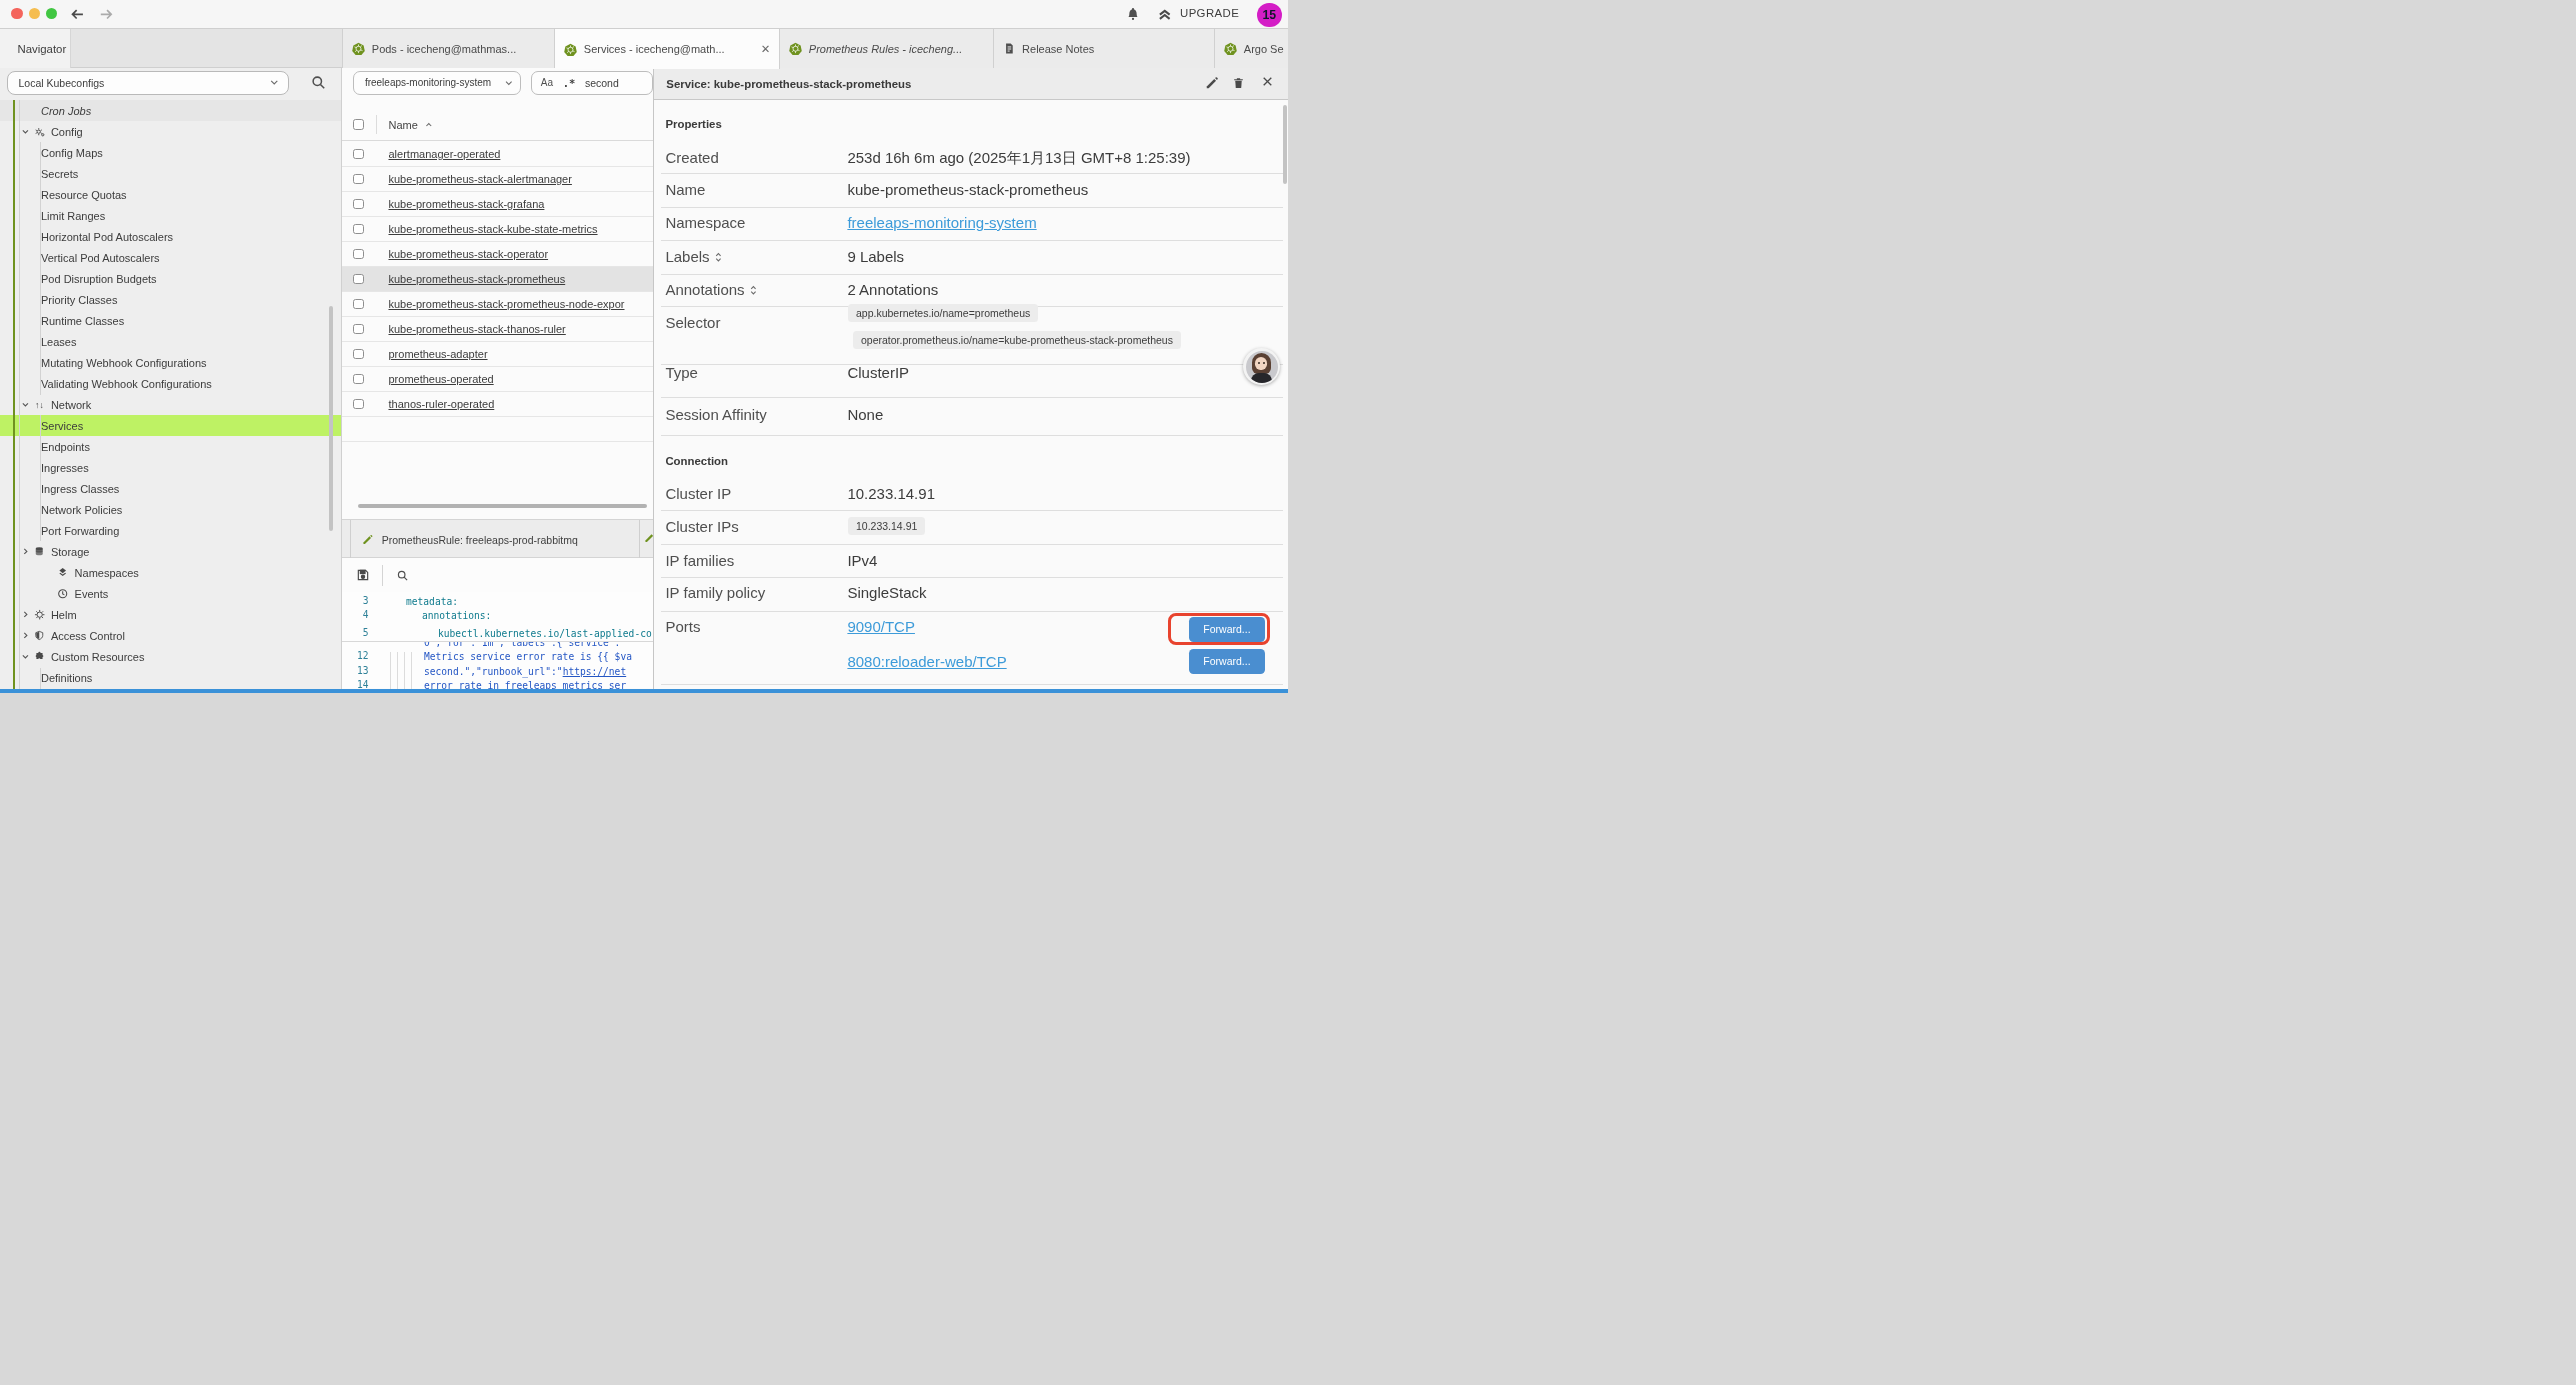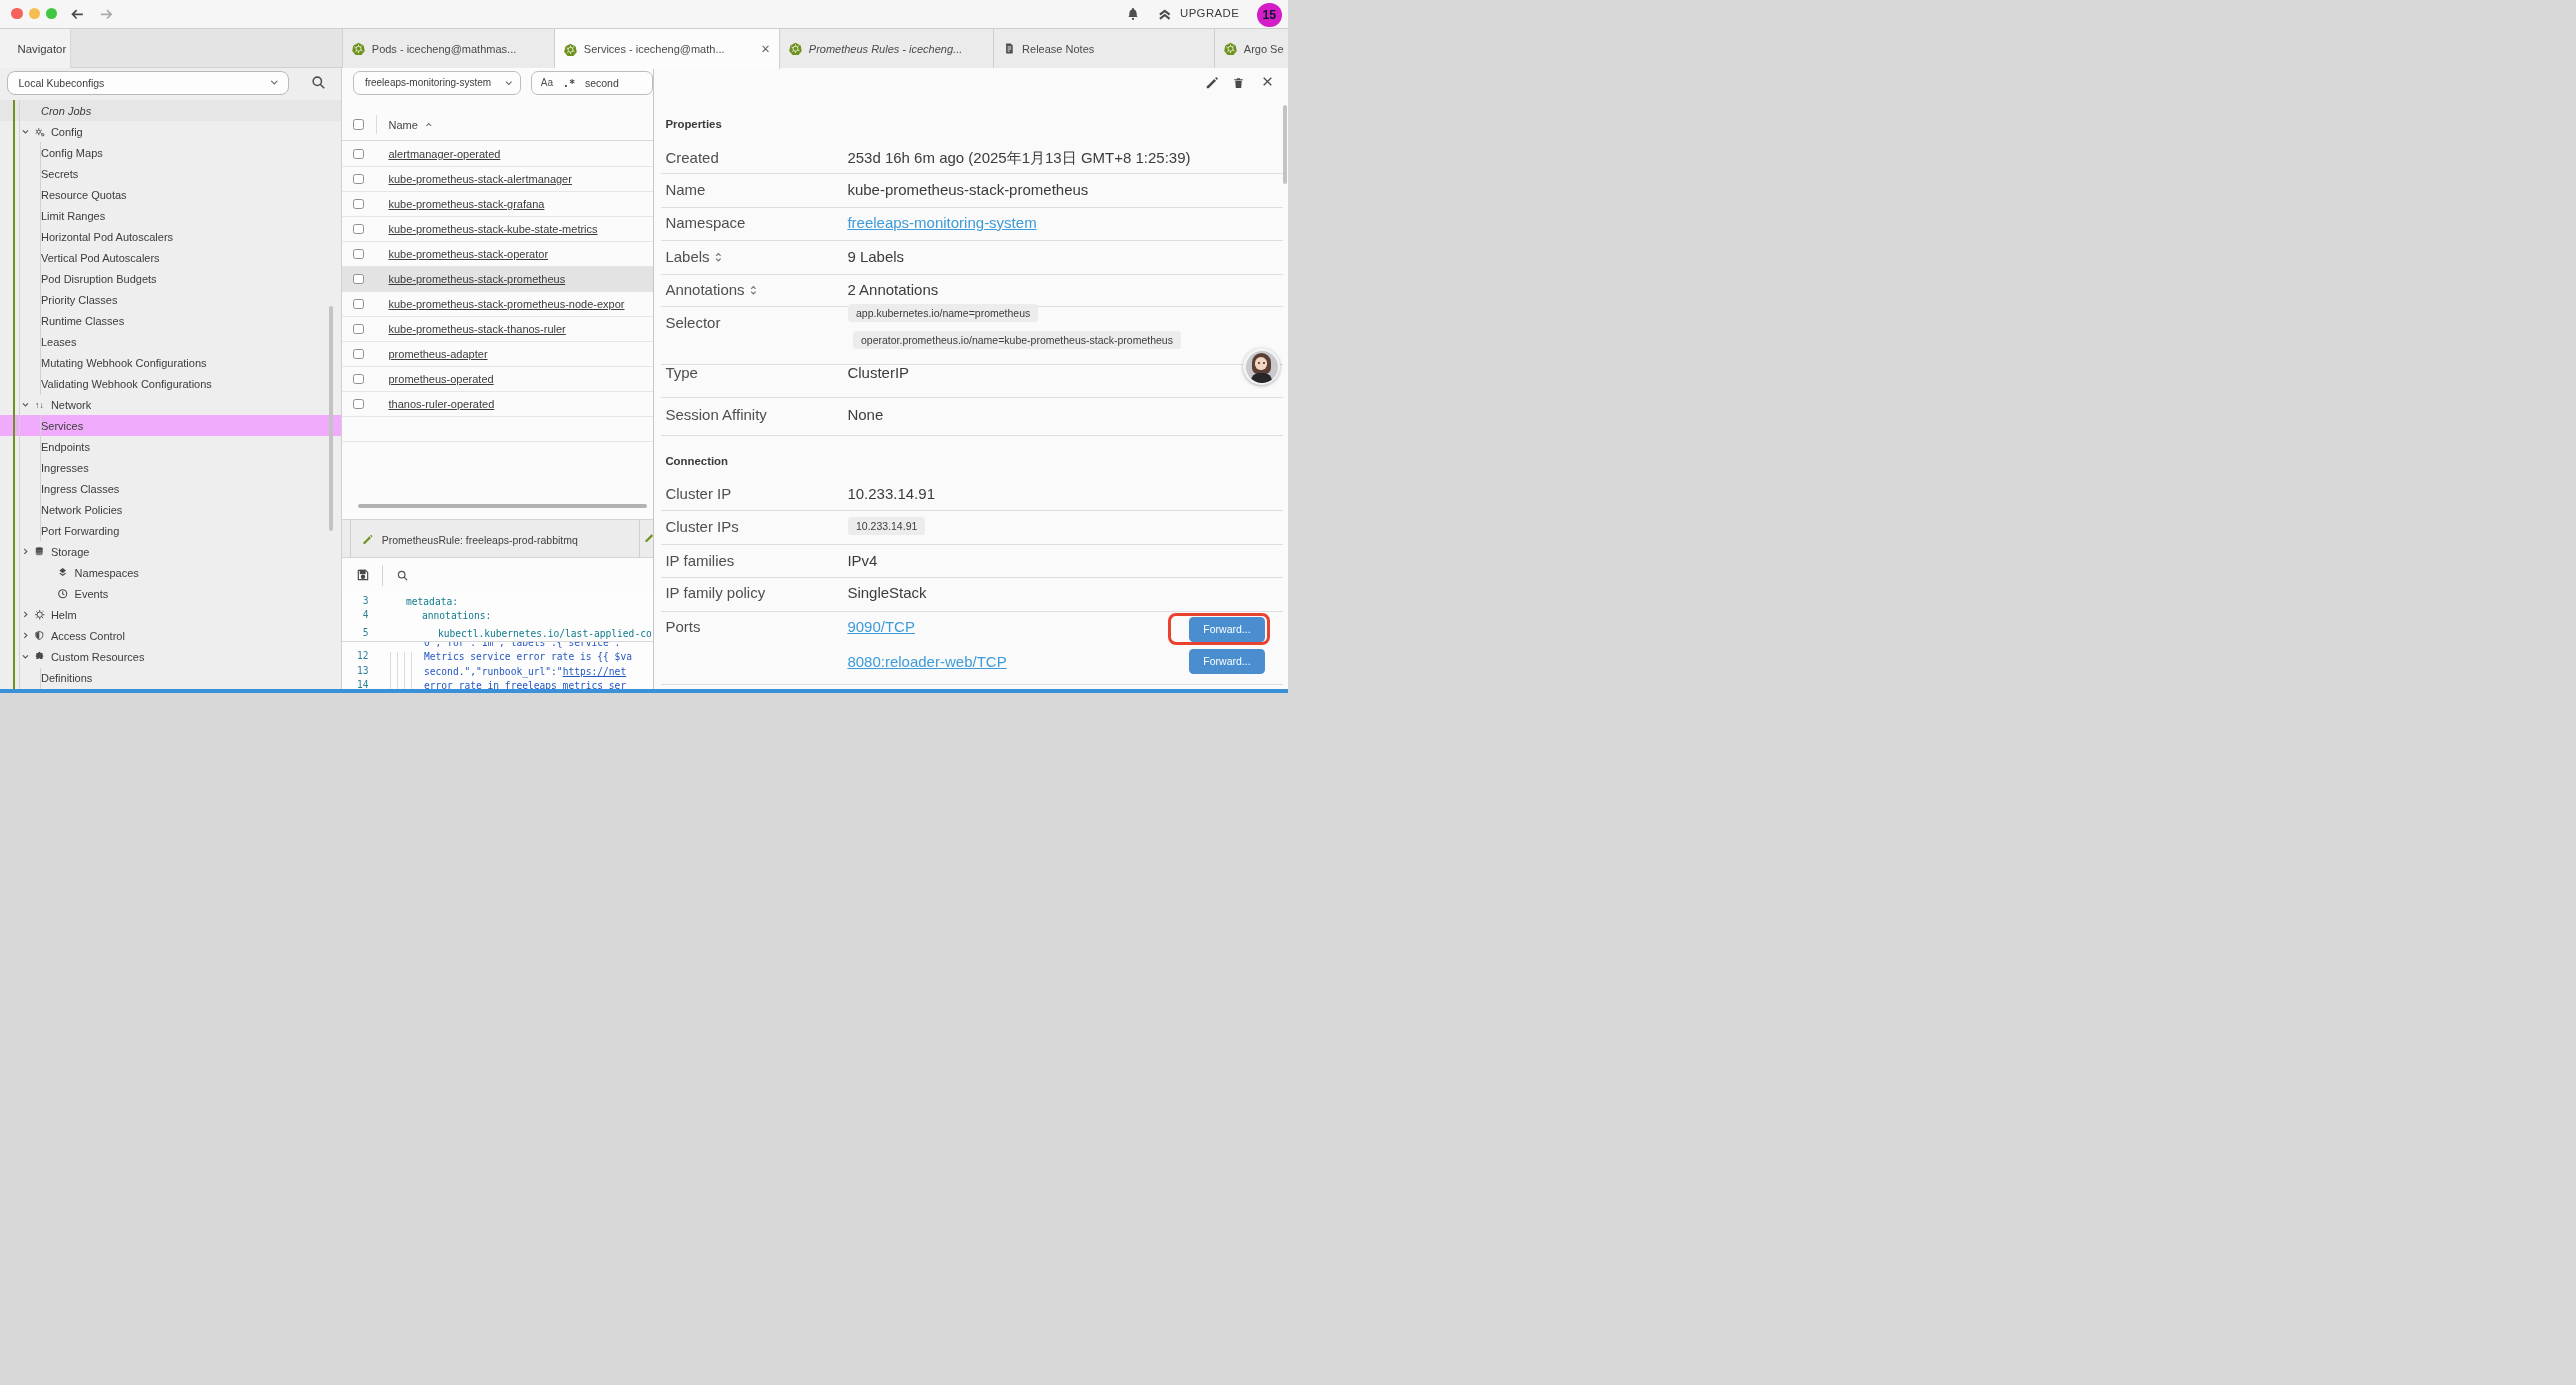--- a/index.html
+++ b/index.html
@@ -28,21 +28,21 @@
   .sidebar{position:absolute;left:0;top:68px;width:342px;height:621px;background:#eeeeee;border-right:0.9px solid #d0d0d0;box-sizing:border-box;overflow:hidden;}
   .kubeconfig-select{position:absolute;left:7px;top:2.6px;width:282px;height:24px;background:#fdfdfd;border:0.9px solid #b9b9b9;border-radius:8px;
        box-sizing:border-box;display:flex;align-items:center;padding:0 8.8px 0 10.5px;font-size:10.5px;color:#3d3d3d;}
   .kubeconfig-select .grow{flex:1;}
   .tree{position:absolute;left:0;top:32px;width:342px;}
   .trow{height:21px;display:flex;align-items:center;font-size:11px;color:#3c3c3c;white-space:nowrap;position:relative;}
   .trow .chev{width:8.8px;margin-left:21px;margin-right:3.5px;color:#555;flex:0 0 auto;}
   .trow .ticon{width:12.3px;margin-right:5.3px;color:#4a4a4a;flex:0 0 auto;display:flex;justify-content:center;}
   .trow.child{padding-left:41px;}
   .trow.leaf-icon{padding-left:33px;margin-left:24px;}
-  .trow.selected{background:#f0abfc;}
+  .trow.selected{background:#bef264;}
   .trow.hovered{background:#e6e6e6;font-style:italic;}
   .guide{position:absolute;width:0.9px;background:#d2d2d2;z-index:3;}
   .guide.green{width:1.8px;background:#6f921f;}
   .scroll-thumb{position:absolute;background:#c3c3c3;border-radius:2.6px;}
   
   .midpanel{position:absolute;left:342px;top:68px;width:311px;height:621px;background:#fbfbfb;overflow:hidden;}
   .pillbox{position:absolute;top:2.6px;height:24px;background:#fdfdfd;border:0.9px solid #bdbdbd;border-radius:7px;box-sizing:border-box;
            display:flex;align-items:center;font-size:10px;color:#3d3d3d;}
   .thead{position:absolute;left:0;top:41px;width:311px;height:32px;border-bottom:0.9px solid #dadada;box-sizing:border-box;
          display:flex;align-items:center;font-size:11px;color:#444;}
@@ -511,20 +511,23 @@
 
       <span class="lnum" style="left:3.5px;top:73px">13</span>
       <span class="eline cval" style="left:82px;top:73px"><span>second.","runbook_url":"</span><span style="text-decoration:underline">https://net</span></span>
 
       <span class="lnum" style="left:3.5px;top:87px">14</span>
       <span class="eline cval" style="left:82px;top:87px">error rate in freeleaps metrics ser</span>
     </div>
   </div>
 
   <div class="drawer">
+    <div class="drawer-header">
+      <span class="drawer-title">Service: kube-prometheus-stack-prometheus</span>
+    </div>
     <span class="hicon" style="left:551px">
       <svg width="14" height="14" viewBox="0 0 24 24" fill="#4a4a4a">
           <path d="M3 17.8V21h3.2L19 8.2 15.8 5z"></path>
           <path d="M17.2 3.6l3.2 3.2 1.1-1.1a1.5 1.5 0 0 0 0-2.1l-1.1-1.1a1.5 1.5 0 0 0-2.1 0z"></path>
         </svg>
     </span>
     <span class="hicon" style="left:578px">
       <svg width="13" height="14" viewBox="0 0 24 24" fill="#4a4a4a">
           <path d="M9 3h6v2h5v2H4V5h5z"></path>
           <path d="M6 8h12l-1 13H7z"></path>

